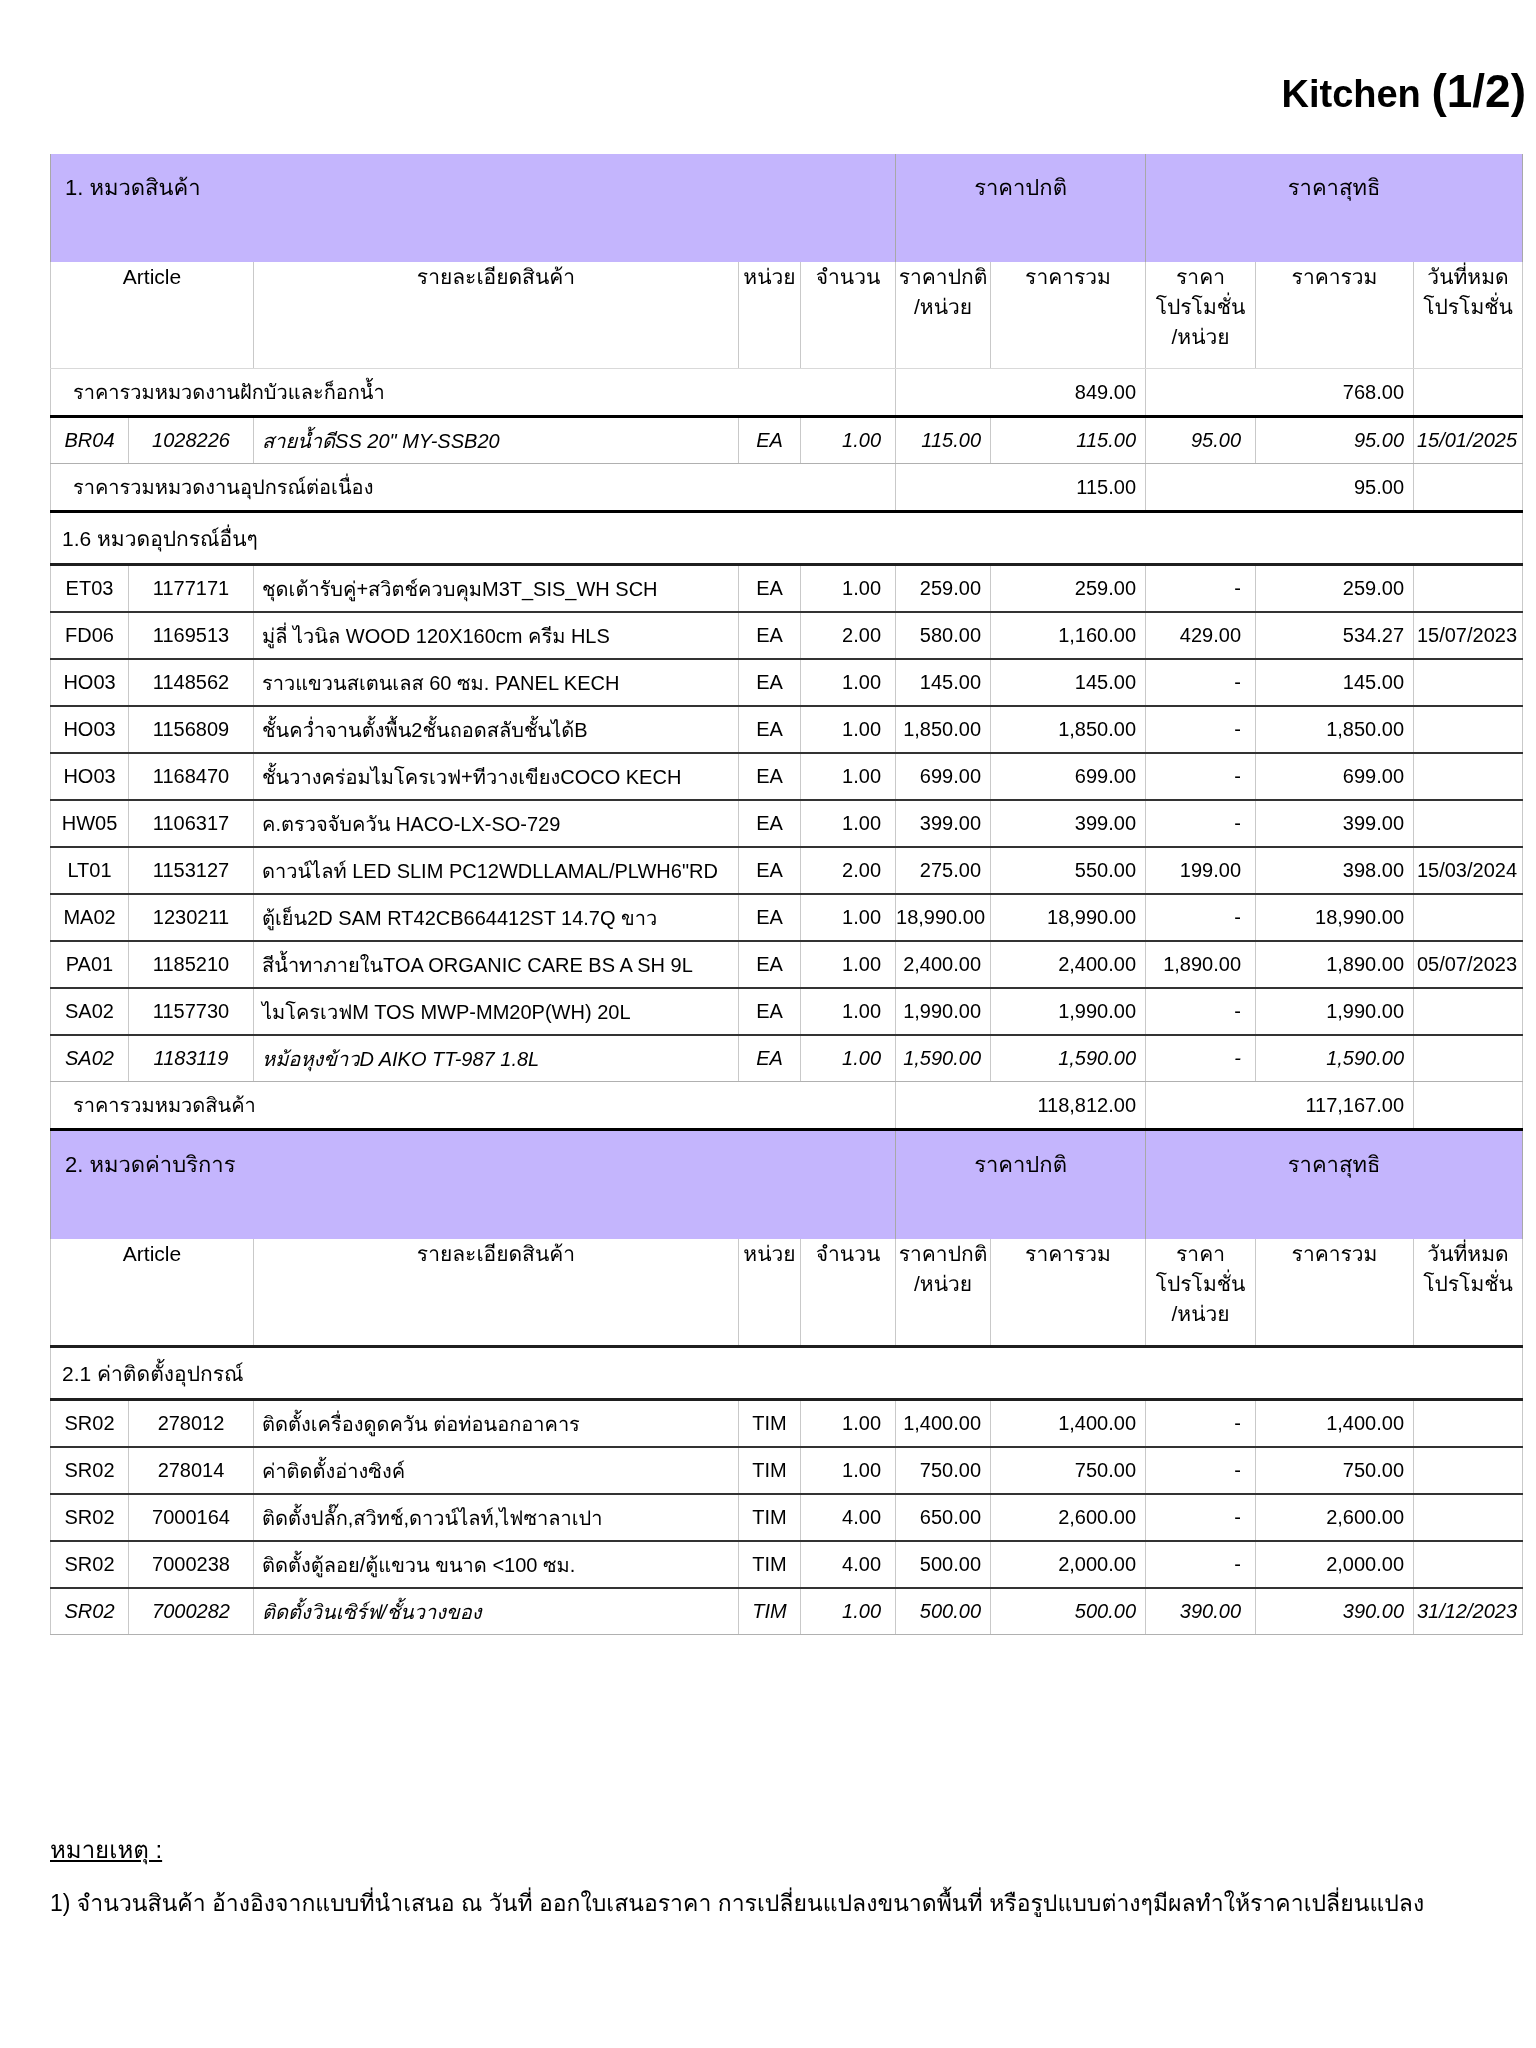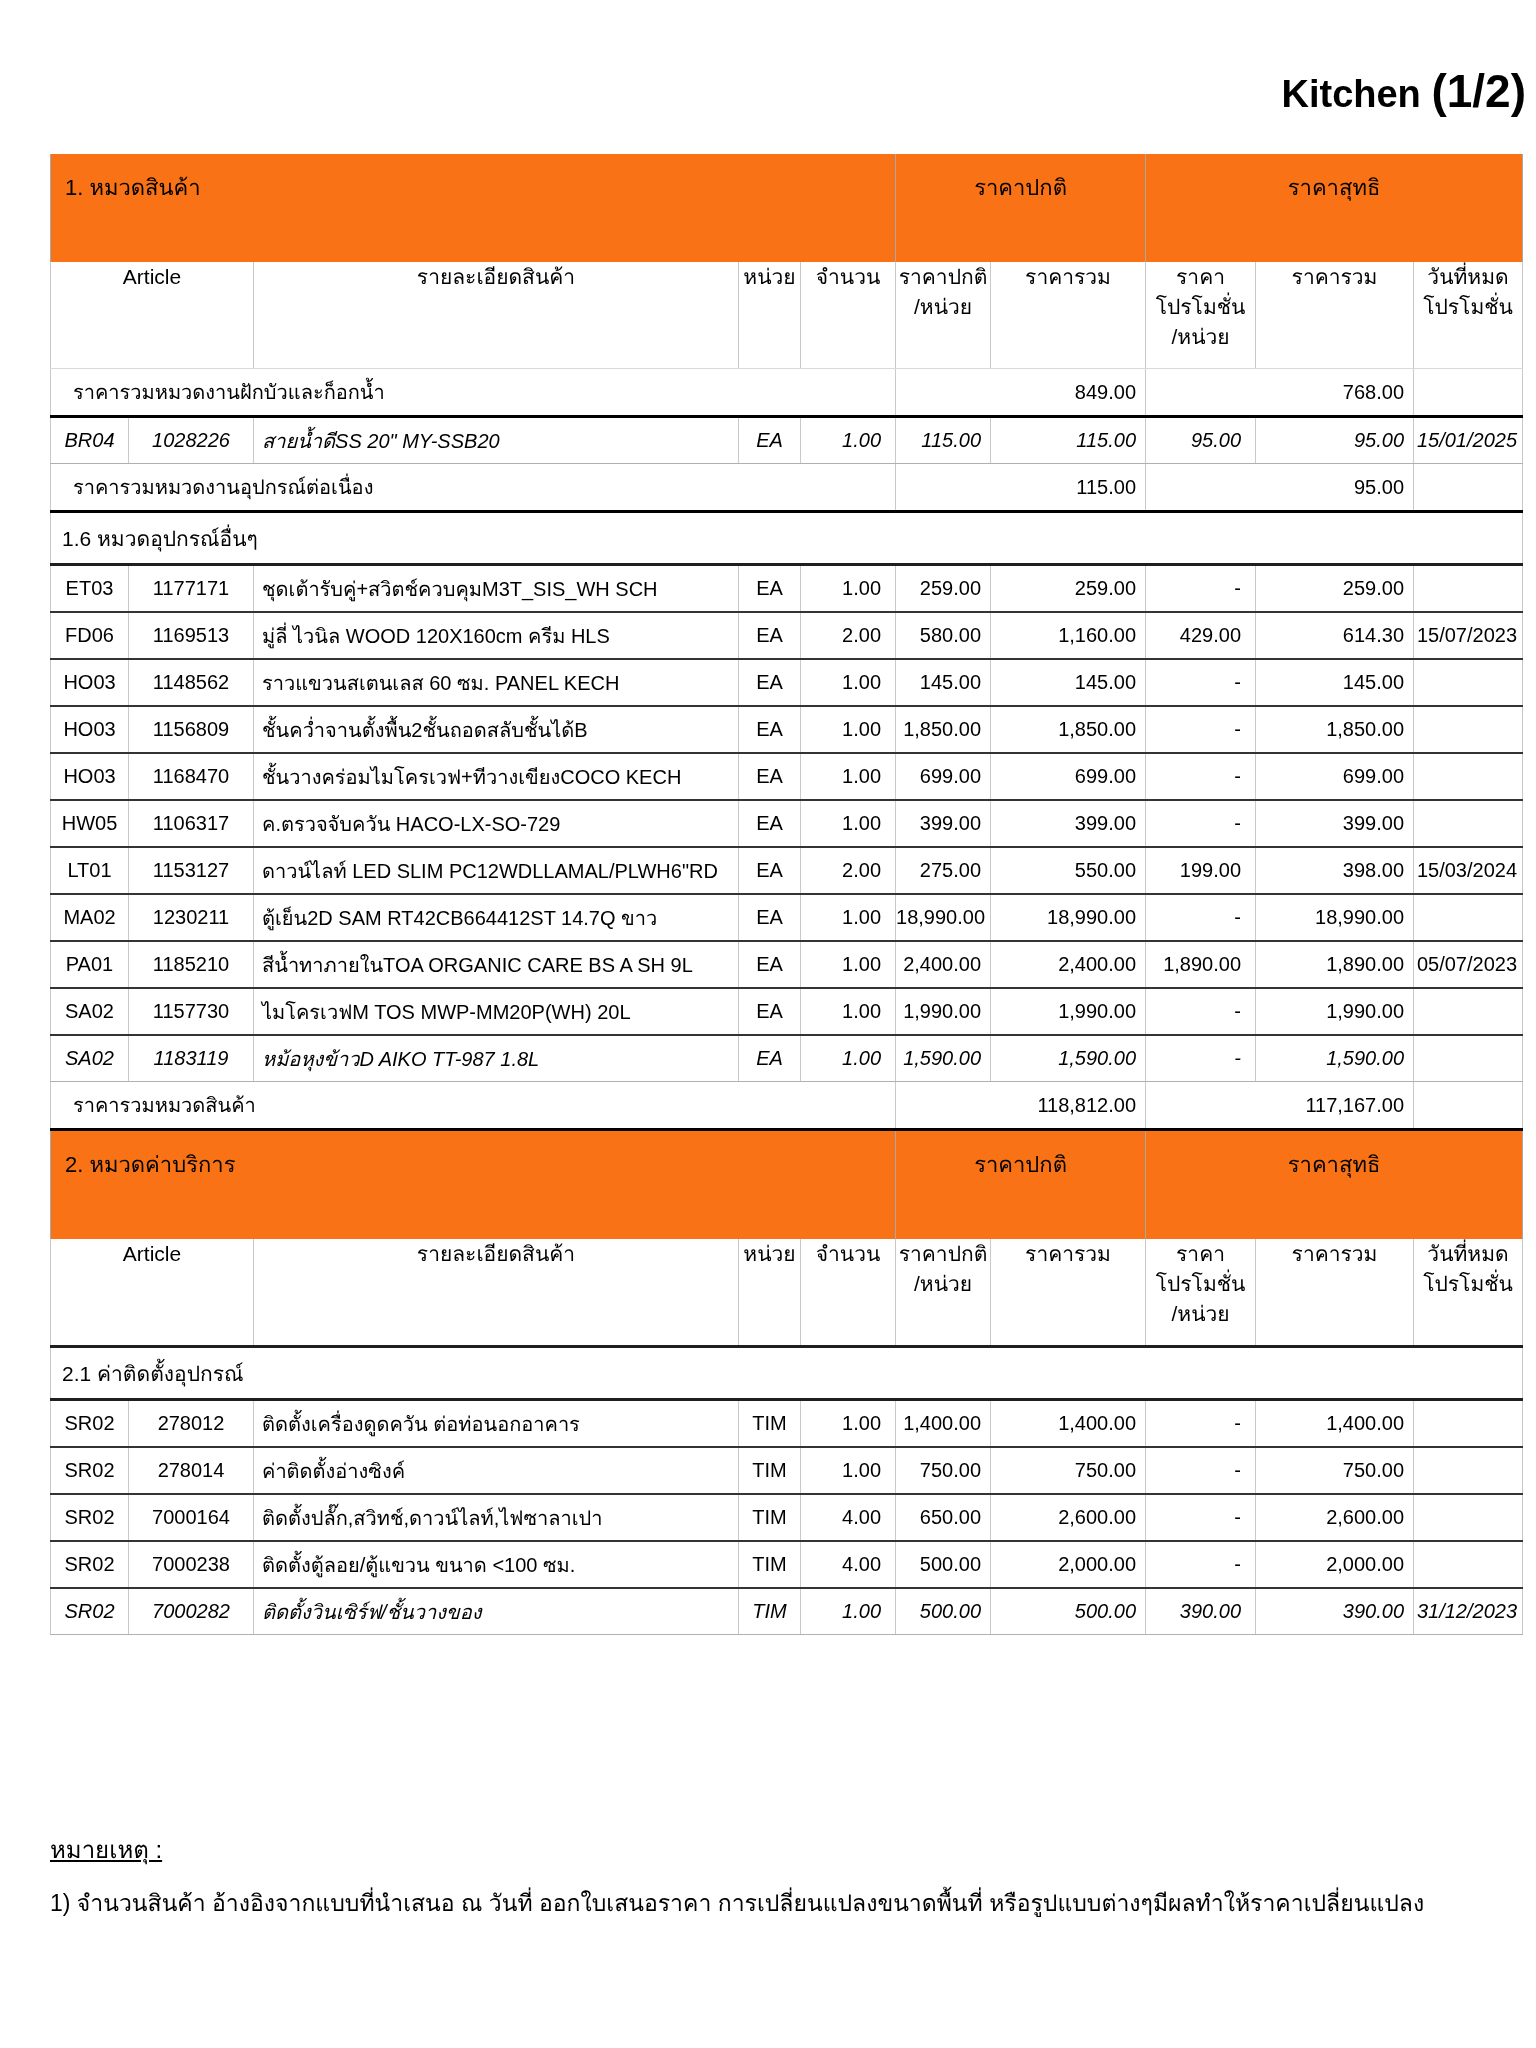--- a/index.html
+++ b/index.html
@@ -20,21 +20,21 @@
     border-collapse:collapse; table-layout:fixed;
     width:1472px; margin-left:50px;
   }
   td {
     padding:0; overflow:hidden; white-space:nowrap;
     border-left:1px solid #c9c9c9; border-right:1px solid #c9c9c9;
     font-size:20px; vertical-align:middle;
   }
   
   tr.band td {
-    background:#f97316; height:92px;
+    background:#c4b5fd; height:92px;
     vertical-align:top; padding-top:16px; font-size:22px;
     border-left:1px solid #a8a8a8; border-right:1px solid #a8a8a8;
     border-top:none; border-bottom:none;
   }
   tr.band td.band-label { text-align:left; padding-left:14px; }
   tr.band td.band-center { text-align:center; }
   
   tr.colheader td {
     height:106px; vertical-align:top; 
     text-align:center; font-size:21px; line-height:30px;
@@ -165,21 +165,21 @@
       </tr>
       <tr class="item">
         <td class="ctr">FD06</td>
         <td class="ctr">1169513</td>
         <td class="desc">มู่ลี่ ไวนิล WOOD 120X160cm ครีม HLS</td>
         <td class="ctr">EA</td>
         <td class="num qty">2.00</td>
         <td class="num">580.00</td>
         <td class="num">1,160.00</td>
         <td class="num qty">429.00</td>
-        <td class="num">614.30</td>
+        <td class="num">534.27</td>
         <td class="date">15/07/2023</td>
       </tr>
       <tr class="item">
         <td class="ctr">HO03</td>
         <td class="ctr">1148562</td>
         <td class="desc">ราวแขวนสเตนเลส 60 ซม. PANEL KECH</td>
         <td class="ctr">EA</td>
         <td class="num qty">1.00</td>
         <td class="num">145.00</td>
         <td class="num">145.00</td>

